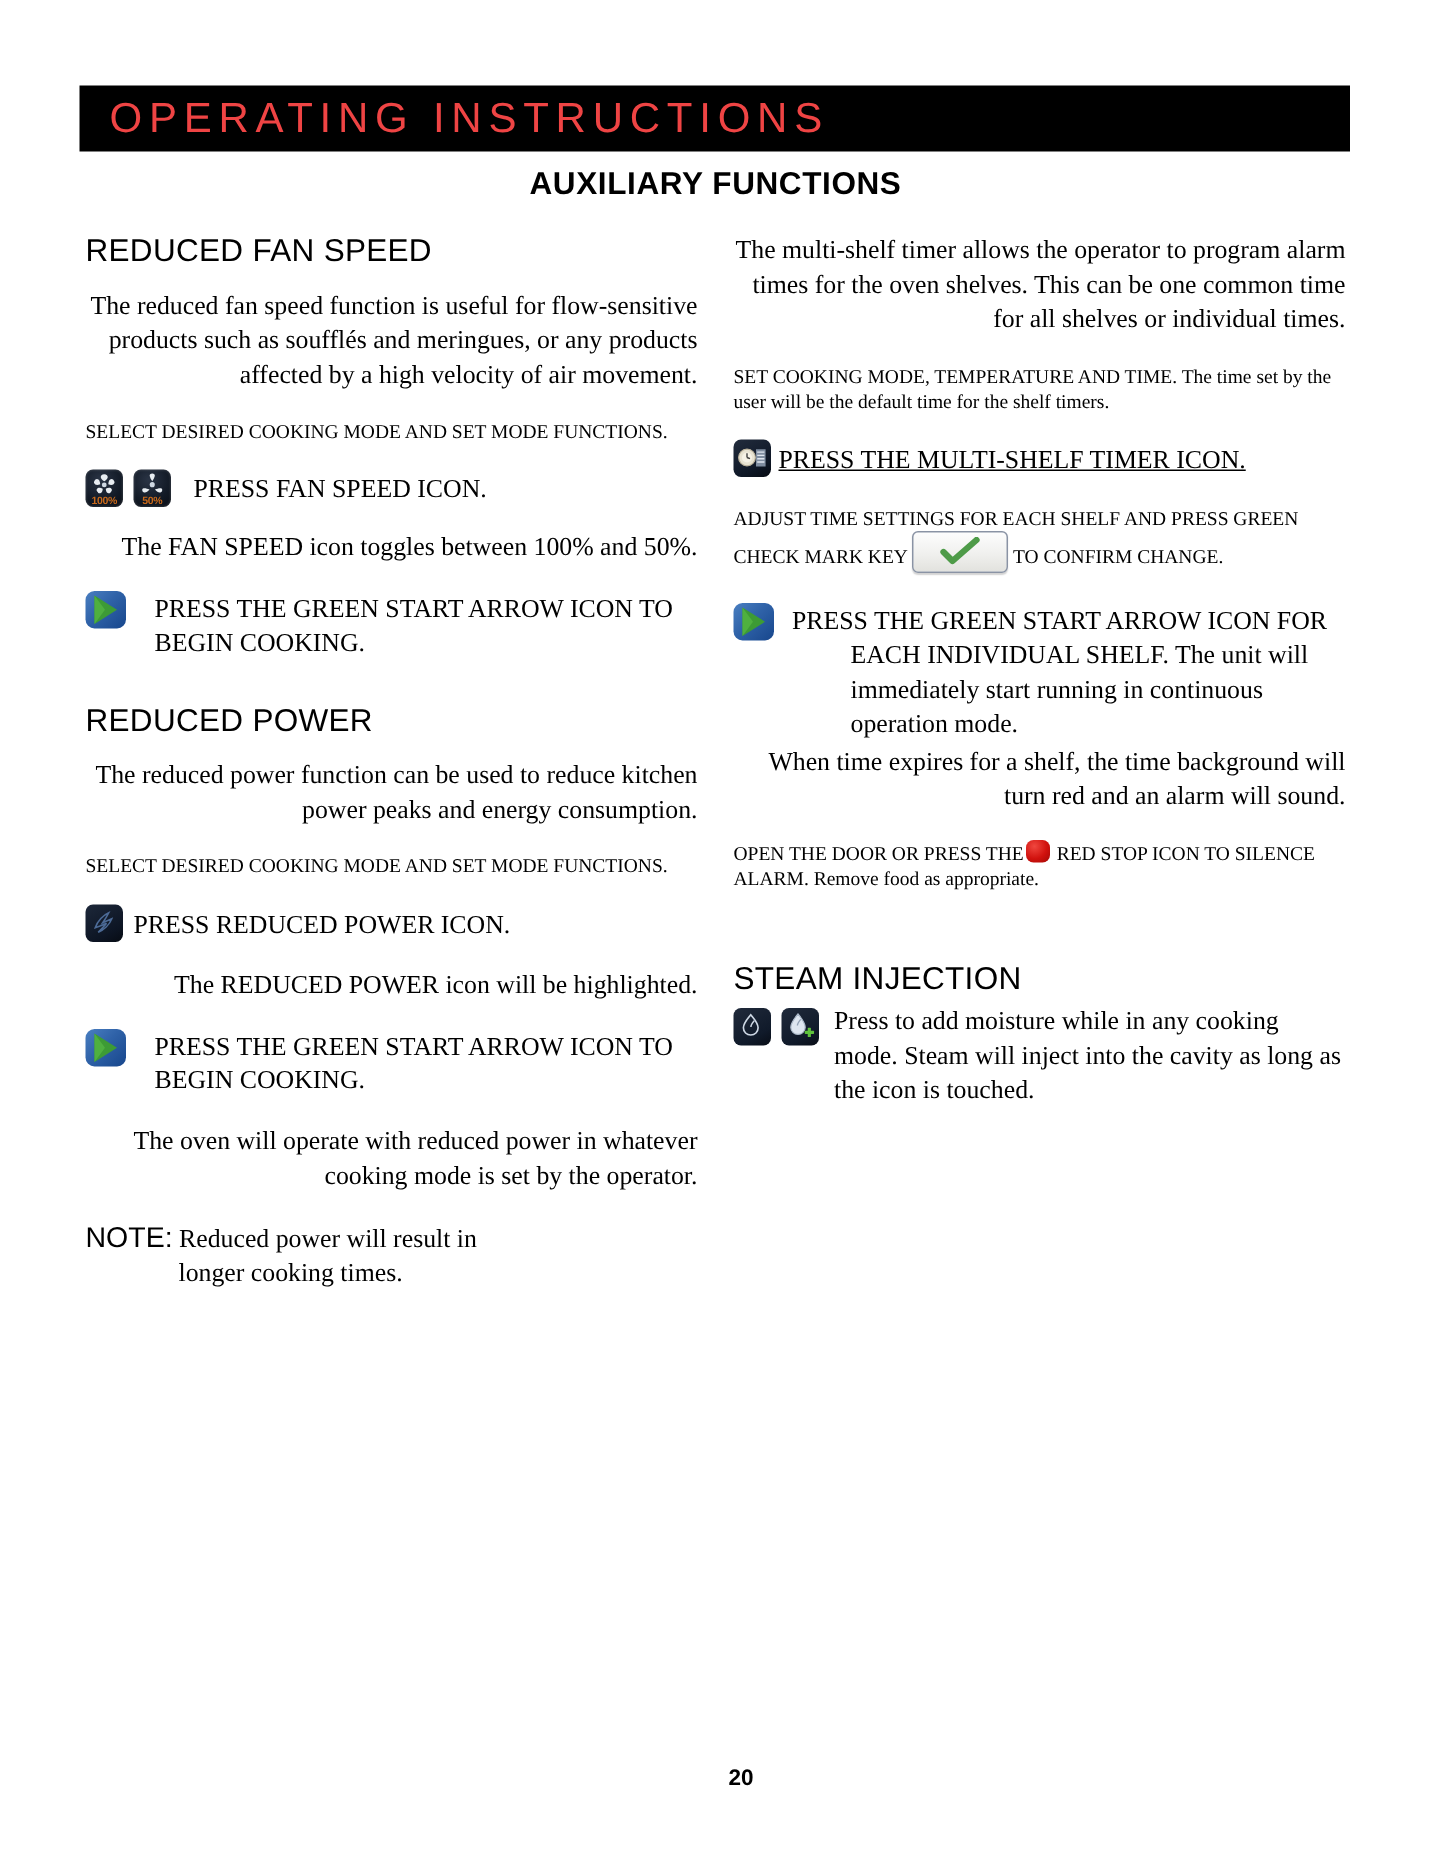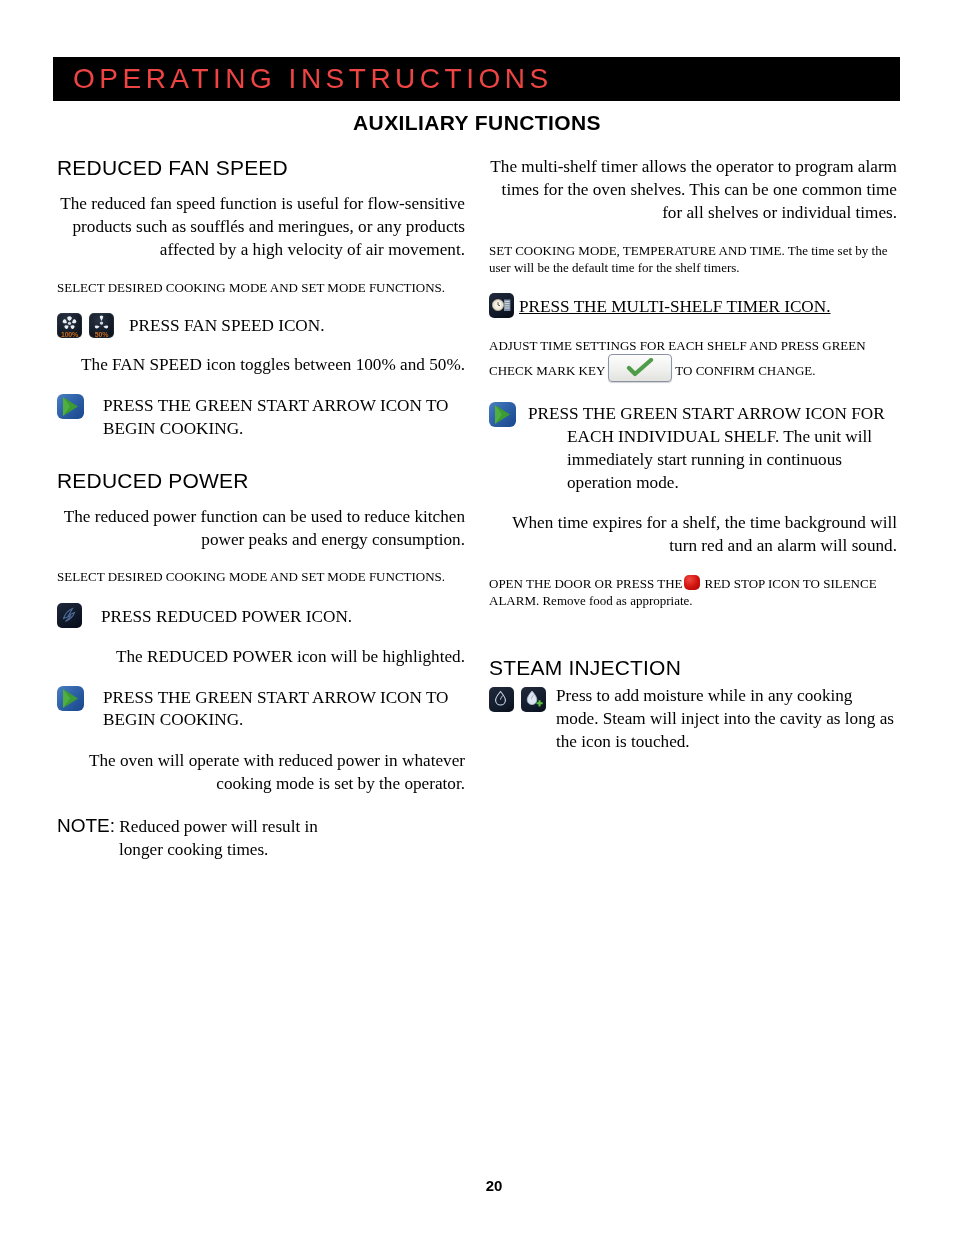--- a/index.html
+++ b/index.html
@@ -275,21 +275,21 @@
     <p class="caps-text">SELECT DESIRED COOKING MODE AND SET MODE FUNCTIONS.</p>
 
     <div class="icon-row">
       <span class="icon-slot">
         <span class="icon icon-sq icon-power">
           <svg width="19" height="19" viewBox="0 0 19 19">
             <path d="M12.5 2.5 C9 4 5 8 3.5 12.5 C6.5 11.5 9 10.5 11 9.5 C9.5 11.5 7.5 13.5 5.5 15.5 C9 14 13 10.5 14.5 6.5 C12 7.5 10 8.5 8.5 9.2 C10 7 11.5 4.5 12.5 2.5 Z" fill="none" stroke="#4c6a96" stroke-width="1.1"></path>
           </svg>
         </span>
       </span>
-      <span class="row-text" style="padding-left:19px; padding-top:3px;">PRESS REDUCED POWER ICON.</span>
+      <span class="row-text" style="padding-left:7px; padding-top:3px;">PRESS REDUCED POWER ICON.</span>
     </div>
 
     <p class="body-text gap-lg">The REDUCED POWER icon will be highlighted.</p>
 
     <div class="icon-row" style="margin-bottom:18px;">
       <span class="icon-slot">
         <span class="icon icon-start">
           <svg width="23" height="23" viewBox="0 0 23 23">
             <polygon points="4,2 4,21 19,11.5" fill="#3d9b35"></polygon>
             <polygon points="4,2 4,21 11,11.5" fill="#4fb03f"></polygon>
@@ -338,21 +338,21 @@
     </div>
 
     <p class="caps-text" style="margin-bottom:20px;">
       <span>ADJUST TIME SETTINGS FOR EACH SHELF AND PRESS GREEN CHECK MARK KEY</span><span class="icon-check-key">
         <svg width="28" height="19" viewBox="0 0 28 19">
           <path d="M3 10 L9 16 L25 2" fill="none" stroke="#4e9b48" stroke-width="4.2" stroke-linecap="round" stroke-linejoin="round"></path>
         </svg>
       </span><span>TO CONFIRM CHANGE.</span>
     </p>
 
-    <div class="icon-row" style="margin-bottom:17px;">
+    <div class="icon-row" style="margin-bottom:2px;">
       <span class="icon-slot">
         <span class="icon icon-start">
           <svg width="23" height="23" viewBox="0 0 23 23">
             <polygon points="4,2 4,21 19,11.5" fill="#3d9b35"></polygon>
             <polygon points="4,2 4,21 11,11.5" fill="#4fb03f"></polygon>
           </svg>
         </span>
       </span>
       <span class="row-text" style="padding-left:12px; padding-top:1px; text-indent:-39px; margin-left:39px;">PRESS THE GREEN START ARROW ICON FOR EACH INDIVIDUAL SHELF. The unit will immediately start running in continuous operation mode.</span>
     </div>

